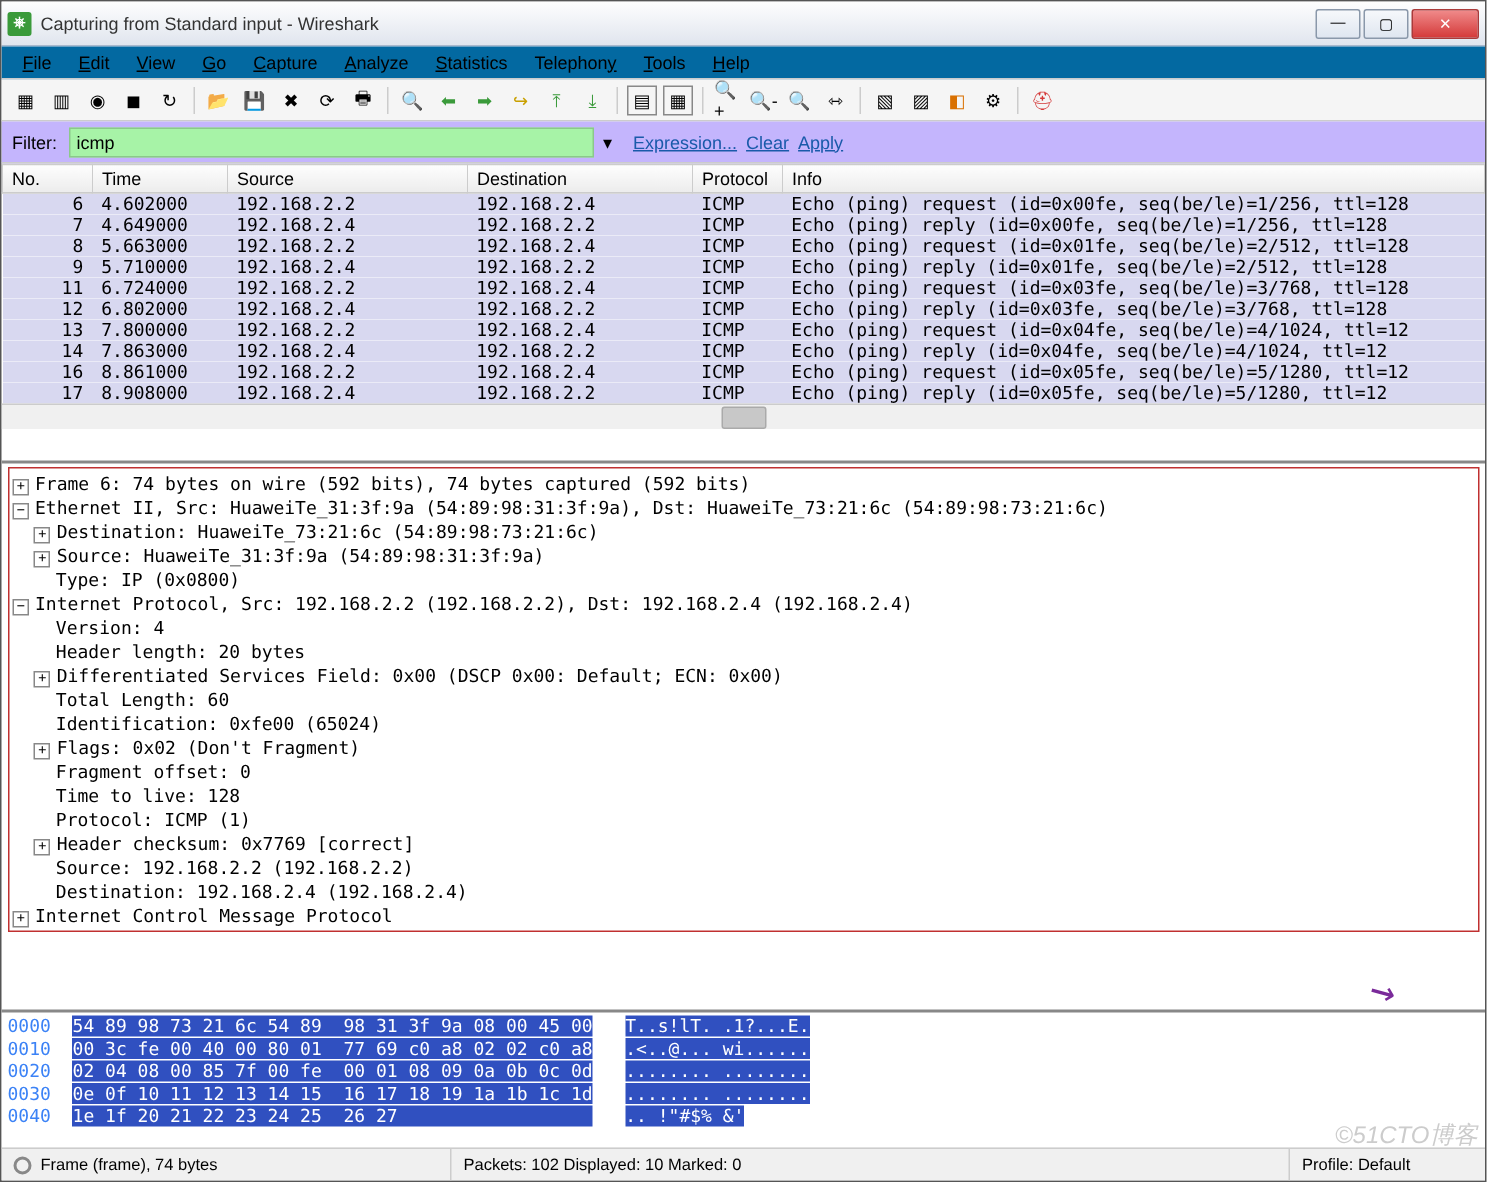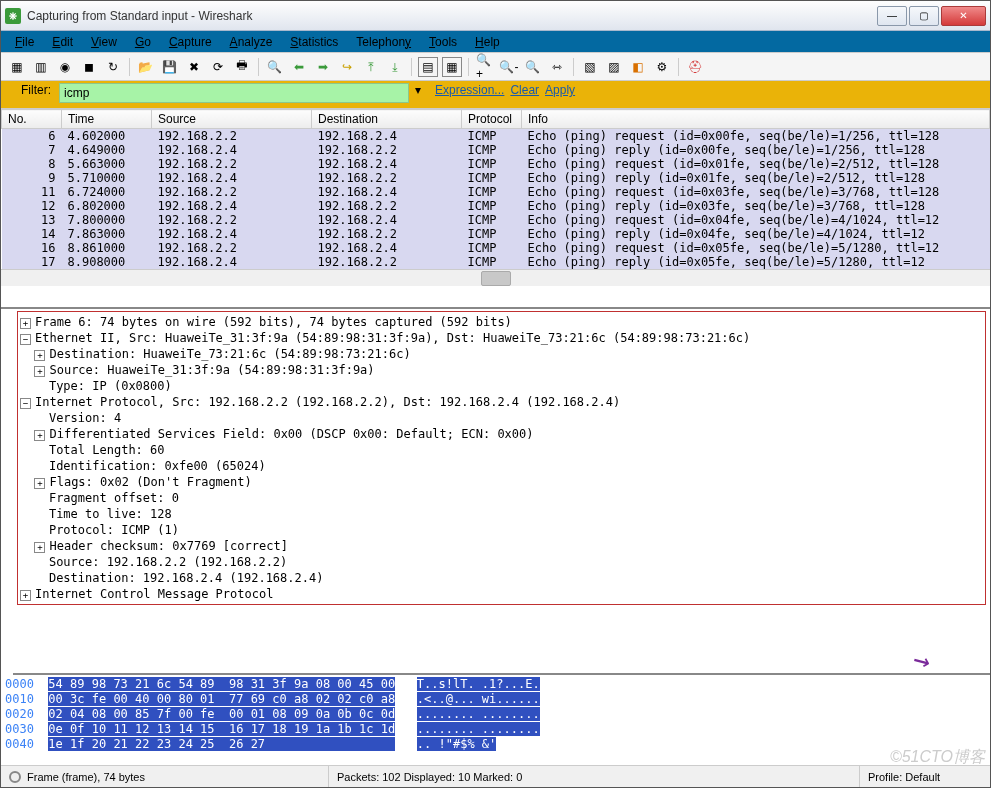--- a/index.html
+++ b/index.html
@@ -9,33 +9,33 @@
 .titlebar .title { flex: 1; color: #333; font-size: 12px; }
 .winbtns { display: flex; gap: 2px; }
 .winbtn { width: 30px; height: 20px; border: 1px solid #8a98aa; background: linear-gradient(#f6f8fb,#dfe6f0); border-radius: 2px; display: flex; align-items: center; justify-content: center; font-size: 10px; cursor: pointer; }
 .winbtn.close { background: linear-gradient(#f08a8a,#d43a3a); color: #fff; width: 45px; border-color: #aa3a3a; }
 .menubar { height: 22px; display: flex; align-items: center; padding: 0 6px; gap: 2px; background: #0369a1; border-bottom: 1px solid #ccc; }
 .menubar .mitem { padding: 2px 8px; cursor: pointer; }
 .menubar .mitem u { text-decoration: underline; }
 .toolbar { height: 28px; display: flex; align-items: center; padding: 2px 6px; gap: 4px; background: #f5f5f5; border-bottom: 1px solid #ccc; }
 .tbtn { width: 20px; height: 20px; border: 1px solid transparent; display: flex; align-items: center; justify-content: center; cursor: pointer; font-size: 12px; }
 .tsep { width: 1px; height: 18px; background: #ccc; margin: 0 2px; }
-.filterbar { height: 28px; display: flex; padding: 2px 20px; gap: 6px; background: #eab308; border-bottom: 1px solid #ccc; }
+.filterbar { height: 28px; display: flex; align-items: center; padding: 2px 7px; gap: 6px; background: #c4b5fd; border-bottom: 1px solid #ccc; }
 .filterbar label { margin-right: 2px; }
 .filterbar input { flex: 0 0 350px; height: 20px; padding: 0 4px; background: #a7f3a7; border: 1px solid #8bc88b; font-family: inherit; font-size: 12px; }
 .filterbar .dd { width: 14px; cursor: pointer; }
 .filterbar .flink { color: #1a5aaa; cursor: pointer; text-decoration: underline; }
 .packet-list { flex: 0 0 200px; overflow: auto; border-bottom: 2px solid #888; font-family: "DejaVu Sans Mono", Consolas, monospace; font-size: 12px; position: relative; }
 .packet-list table { width: 100%; border-collapse: collapse; table-layout: fixed; }
 .packet-list th { text-align: left; font-weight: normal; background: linear-gradient(#fdfdfd,#ececec); border: 1px solid #ccc; padding: 2px 6px; font-family: "Segoe UI", sans-serif; position: sticky; top: 0; }
 .packet-list td { padding: 0 6px; white-space: nowrap; overflow: hidden; }
 .packet-list tr.alt td { background: #d8d8f0; }
 .hscroll { height: 17px; background: #f0f0f0; border-top: 1px solid #ccc; display: flex; align-items: center; }
 .hscroll .thumb { height: 15px; background: #c8c8c8; border: 1px solid #aaa; border-radius: 2px; margin: 0 auto; width: 30px; }
-.details { flex: 1 1 350px; overflow: auto; font-family: "DejaVu Sans Mono", Consolas, monospace; font-size: 12px; padding: 2px 4px; border-bottom: 2px solid #888; position: relative; margin-left: 12px; }
+.details { flex: 1 1 350px; overflow: auto; font-family: "DejaVu Sans Mono", Consolas, monospace; font-size: 12px; padding: 2px 4px; border-bottom: 2px solid #888; position: relative; }
 .details .line { white-space: pre; padding: 0 2px; line-height: 16px; }
 .details .frame-box { border: 1px solid #c03030; padding: 2px 0; }
 .details .exp { display: inline-block; width: 11px; height: 11px; border: 1px solid #888; text-align: center; line-height: 9px; font-size: 9px; margin-right: 4px; background: #fff; cursor: pointer; }
 .arrow { position: absolute; right: 62px; bottom: -2px; color: #7a2a9a; font-size: 28px; transform: rotate(-30deg); pointer-events: none; }
 .hexpane { flex: 0 0 90px; overflow: auto; background: #fff; font-family: "DejaVu Sans Mono", Consolas, monospace; font-size: 12px; padding: 2px 4px; line-height: 15px; }
 .hexpane .hexline { white-space: pre; }
 .hexpane .sel { background: #3050c0; color: #fff; }
 .hexpane .off { color: #3b82f6; }
 .statusbar { height: 22px; background: #f0f0f0; border-top: 1px solid #ccc; display: flex; align-items: center; font-size: 11px; }
 .statusbar .scell { border-right: 1px solid #ccc; padding: 0 8px; height: 100%; display: flex; align-items: center; }
@@ -223,20 +223,21 @@
 
 <div class="details">
   <div class="frame-box">
     <div class="line"><span class="exp">+</span><span>Frame 6: 74 bytes on wire (592 bits), 74 bytes captured (592 bits)</span></div>
     <div class="line"><span class="exp">−</span><span>Ethernet II, Src: HuaweiTe_31:3f:9a (54:89:98:31:3f:9a), Dst: HuaweiTe_73:21:6c (54:89:98:73:21:6c)</span></div>
     <div class="line">  <span class="exp">+</span><span>Destination: HuaweiTe_73:21:6c (54:89:98:73:21:6c)</span></div>
     <div class="line">  <span class="exp">+</span><span>Source: HuaweiTe_31:3f:9a (54:89:98:31:3f:9a)</span></div>
     <div class="line">    <span>Type: IP (0x0800)</span></div>
     <div class="line"><span class="exp">−</span><span>Internet Protocol, Src: 192.168.2.2 (192.168.2.2), Dst: 192.168.2.4 (192.168.2.4)</span></div>
     <div class="line">    <span>Version: 4</span></div>
+    <div class="line">    <span>Header length: 20 bytes</span></div>
     <div class="line">  <span class="exp">+</span><span>Differentiated Services Field: 0x00 (DSCP 0x00: Default; ECN: 0x00)</span></div>
     <div class="line">    <span>Total Length: 60</span></div>
     <div class="line">    <span>Identification: 0xfe00 (65024)</span></div>
     <div class="line">  <span class="exp">+</span><span>Flags: 0x02 (Don't Fragment)</span></div>
     <div class="line">    <span>Fragment offset: 0</span></div>
     <div class="line">    <span>Time to live: 128</span></div>
     <div class="line">    <span>Protocol: ICMP (1)</span></div>
     <div class="line">  <span class="exp">+</span><span>Header checksum: 0x7769 [correct]</span></div>
     <div class="line">    <span>Source: 192.168.2.2 (192.168.2.2)</span></div>
     <div class="line">    <span>Destination: 192.168.2.4 (192.168.2.4)</span></div>
@@ -247,20 +248,20 @@
 
 <div class="hexpane" id="hexpane">
     <div class="hexline"><span class="off">0000</span>  <span class="sel">54 89 98 73 21 6c 54 89  98 31 3f 9a 08 00 45 00</span>   <span class="sel">T..s!lT. .1?...E.</span></div>
     <div class="hexline"><span class="off">0010</span>  <span class="sel">00 3c fe 00 40 00 80 01  77 69 c0 a8 02 02 c0 a8</span>   <span class="sel">.&lt;..@... wi......</span></div>
     <div class="hexline"><span class="off">0020</span>  <span class="sel">02 04 08 00 85 7f 00 fe  00 01 08 09 0a 0b 0c 0d</span>   <span class="sel">........ ........</span></div>
     <div class="hexline"><span class="off">0030</span>  <span class="sel">0e 0f 10 11 12 13 14 15  16 17 18 19 1a 1b 1c 1d</span>   <span class="sel">........ ........</span></div>
     <div class="hexline"><span class="off">0040</span>  <span class="sel">1e 1f 20 21 22 23 24 25  26 27                  </span>   <span class="sel">.. !"#$% &amp;'</span></div>
   </div>
 
 <div class="statusbar">
-  <div class="scell" style="width:328px">
+  <div class="scell" style="width:300px">
       <span class="ind"></span>
       <span>Frame (frame), 74 bytes</span>
     </div>
   <div class="scell" style="flex:1">Packets: 102 Displayed: 10 Marked: 0</div>
   <div class="scell" style="width:130px;border-right:none">Profile: Default</div>
 </div>
 <div class="watermark">©51CTO博客</div>
 
 </body></html>

